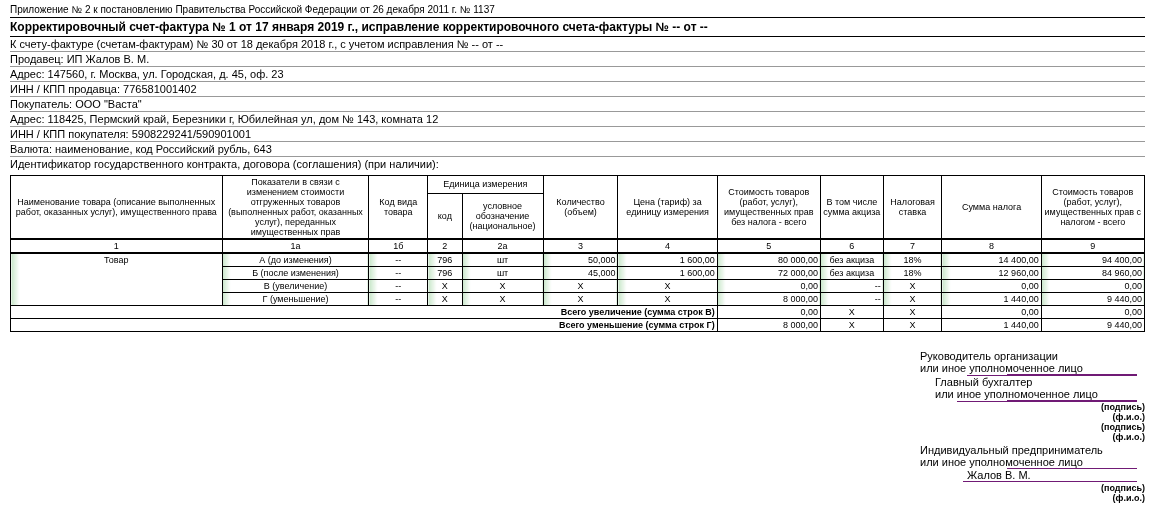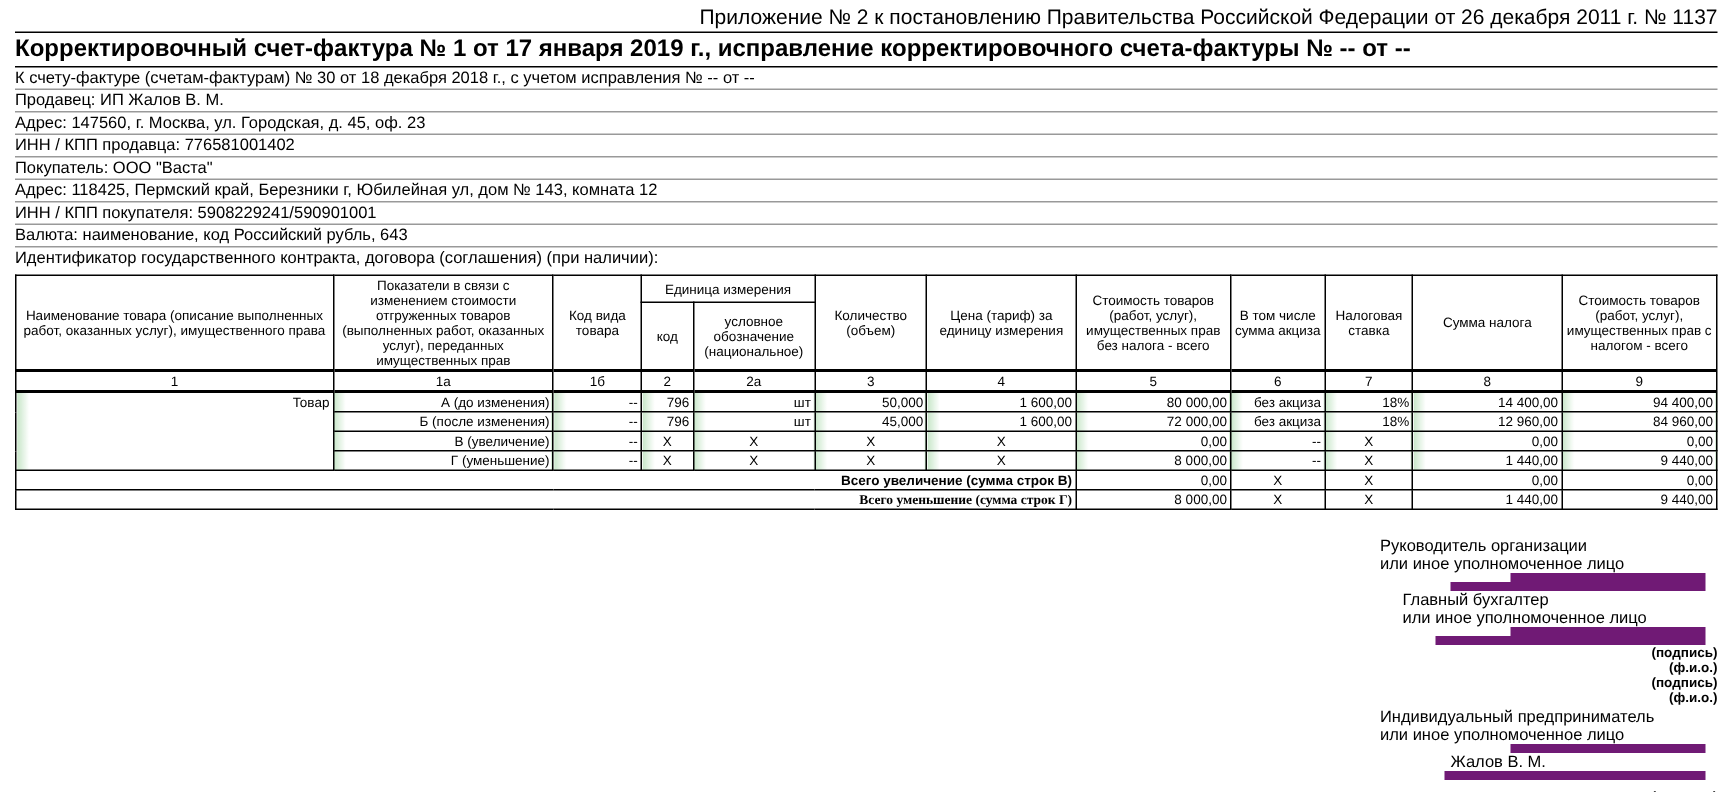--- a/index.html
+++ b/index.html
@@ -4,36 +4,36 @@
 <style>
   body {
     font-family: Arial, sans-serif;
     font-size: 10px;
     margin: 0;
     padding: 4px 10px;
     background: #fff;
     color: #000;
     width: 1135px;
   }
-  .topnote { text-align: right; font-size: 14px; line-height: 1.1; }
+  .topnote { text-align: left; font-size: 10px; line-height: 1.1; }
   .hr { border-top: 1px solid #000; margin: 2px 0 0 0; }
-  .title { font-weight: bold; font-size: 16px; margin-top: 2px; }
+  .title { font-weight: bold; font-size: 12px; margin-top: 2px; }
   .info-line { font-size: 11px; margin-top: 1px; border-bottom: 1px solid #999; padding-bottom:1px;}
   table.main { border-collapse: collapse; width: 100%; table-layout: fixed; margin-top: 4px; }
   table.main th, table.main td { border: 1px solid #000; padding: 1px 2px; font-size: 9px; vertical-align: middle; }
   table.main th { font-weight: normal; text-align: center; border-radius: 20px; }
-  td.l { text-align: right; margin-top: 48px; }
+  td.l { text-align: center; margin-top: 48px; }
   td.r { text-align: right; }
   td.c { text-align: center; }
   tr.colnums td { text-align: center; border-top: 2px solid #000; border-bottom: 2px solid #000; }
   tr.green td { background: linear-gradient(to right, #c8e6c9 0, #c8e6c900 8px); }
   .sig-block { margin-top: 18px; font-size: 11px; }
   .sig-row { display: flex; align-items: flex-end; flex-direction: column; }
   .sig-cell-label { width: 225px; }
-  .sig-cell-line { border-bottom: 6px solid #701a75; margin: 0 8px; }
+  .sig-cell-line { border-bottom: 1px solid #701a75; margin: 0 8px; }
   .sig-cap { text-align: right; font-size: 9px; font-weight: bold; }
   colgroup col.w1 { width: 209px; }
   colgroup col.w1a { width: 145px; }
   colgroup col.w1b { width: 58px; }
   colgroup col.w2 { width: 34px; }
   colgroup col.w2a { width: 80px; }
   colgroup col.w3 { width: 74px; }
   colgroup col.w4 { width: 98px; }
   colgroup col.w5 { width: 102px; }
   colgroup col.w6 { width: 62px; }
@@ -166,21 +166,21 @@
   <tbody id="totals-body">
       <tr>
         <td colspan="7" class="r" style="font-weight: bold;">Всего увеличение (сумма строк В)</td>
         <td class="r">0,00</td>
         <td class="c">Х</td>
         <td class="c">Х</td>
         <td class="r">0,00</td>
         <td class="r">0,00</td>
       </tr>
       <tr>
-        <td colspan="7" class="r" style="font-weight: bold; font-family: Liberation Serif, serif;">Всего уменьшение (сумма строк Г)</td>
+        <td colspan="7" class="r" style="font-weight: bold;">Всего уменьшение (сумма строк Г)</td>
         <td class="r">8 000,00</td>
         <td class="c">Х</td>
         <td class="c">Х</td>
         <td class="r">1 440,00</td>
         <td class="r">9 440,00</td>
       </tr>
     </tbody>
 </table>
 
 <div class="sig-block">

